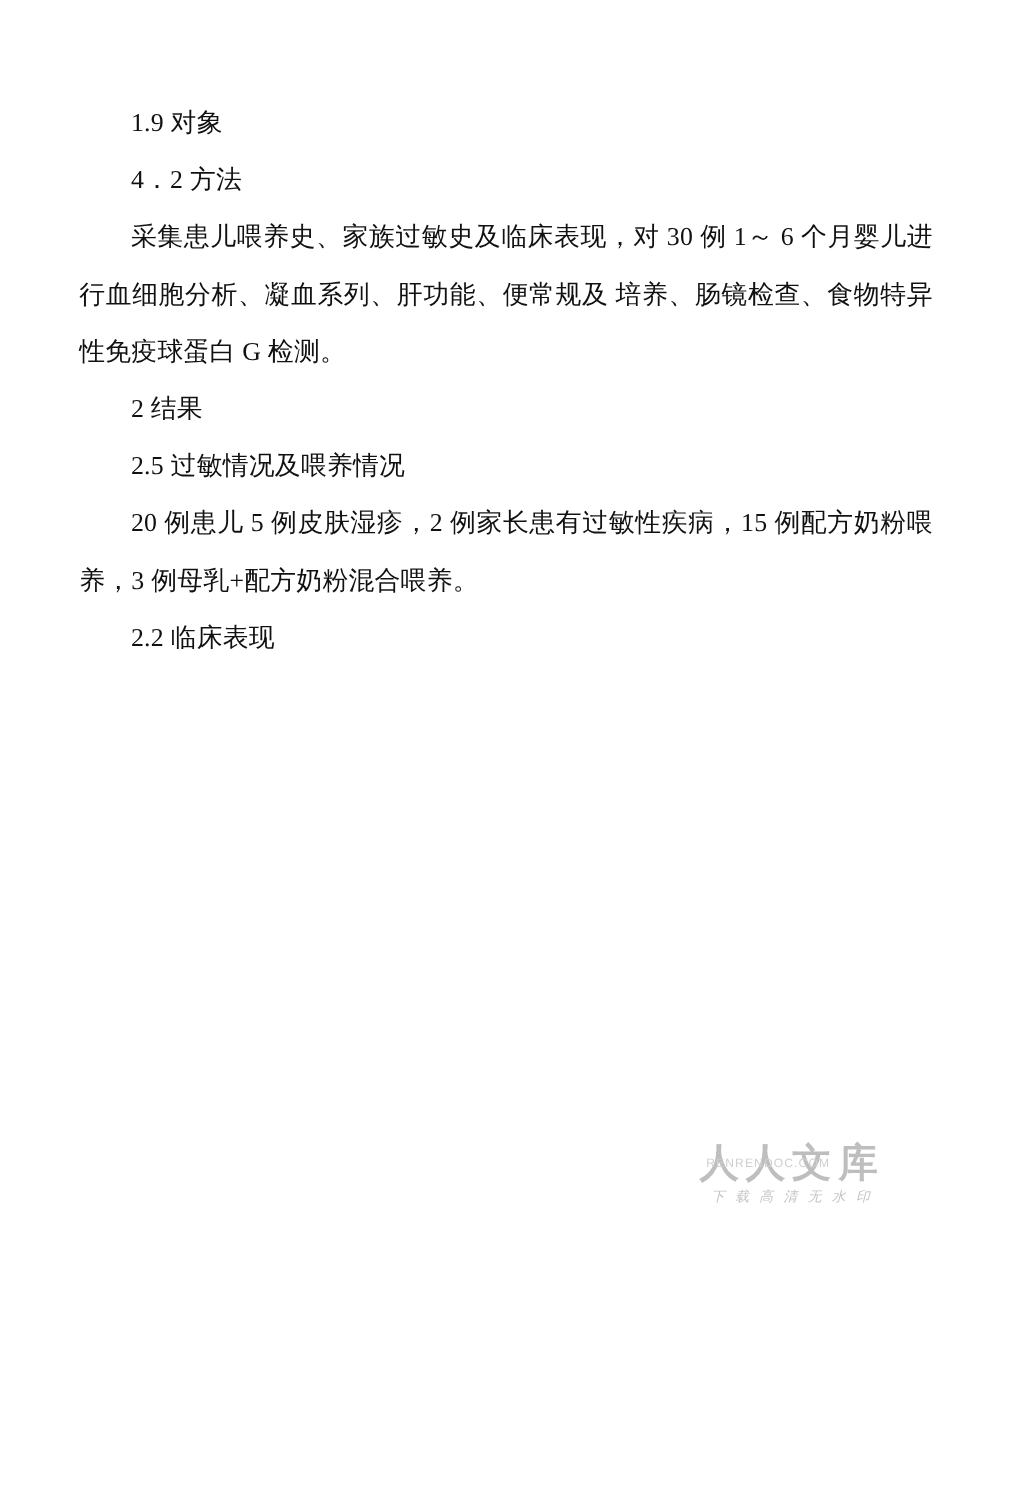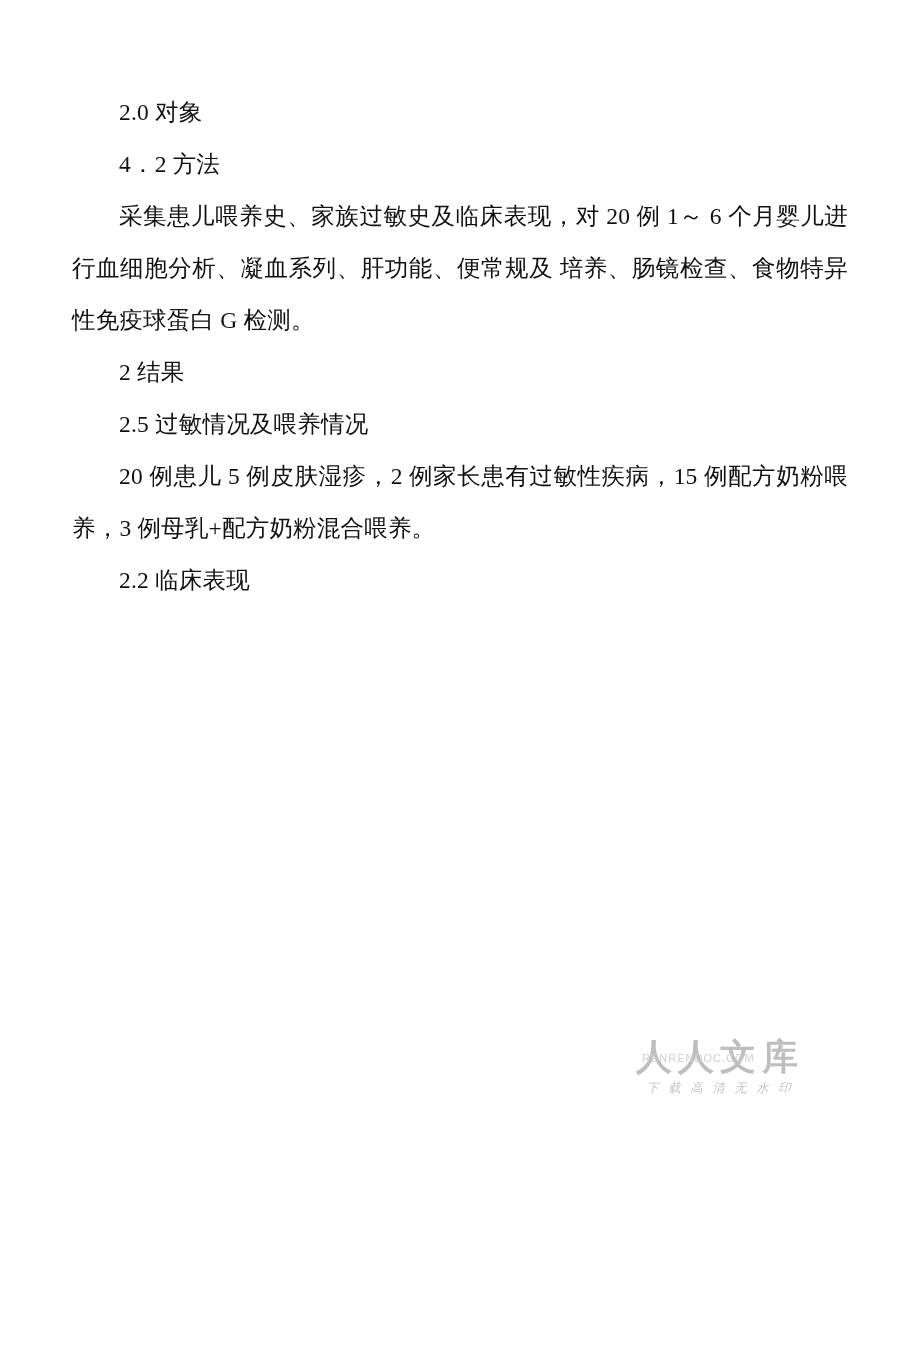--- a/index.html
+++ b/index.html
@@ -79,23 +79,23 @@
     letter-spacing: 1px;
     white-space: nowrap;
   }
 </style>
 </head>
 <body>
 
 <div class="page">
 
   <div class="doc-body">
-    <p class="para heading">2.0 对象</p>
+    <p class="para heading">1.9 对象</p>
     <p class="para heading">4．2 方法</p>
-    <p class="para indent">采集患儿喂养史、家族过敏史及临床表现，对 20 例 1～  6 个月婴儿进行血细胞分析、凝血系列、肝功能、便常规及 培养、肠镜检查、食物特异性免疫球蛋白 G 检测。</p>
+    <p class="para indent">采集患儿喂养史、家族过敏史及临床表现，对 30 例 1～  6 个月婴儿进行血细胞分析、凝血系列、肝功能、便常规及 培养、肠镜检查、食物特异性免疫球蛋白 G 检测。</p>
     <p class="para heading">2 结果</p>
     <p class="para heading">2.5 过敏情况及喂养情况</p>
     <p class="para indent">20 例患儿 5 例皮肤湿疹，2 例家长患有过敏性疾病，15  例配方奶粉喂养，3 例母乳+配方奶粉混合喂养。</p>
     <p class="para heading">2.2 临床表现</p>
   </div>
 
   <div class="watermark">
     <div class="wm-main">人人文库</div>
     <div class="wm-sub">下 载 高 清 无 水 印</div>
     <div class="wm-url">RENRENDOC.COM</div>

